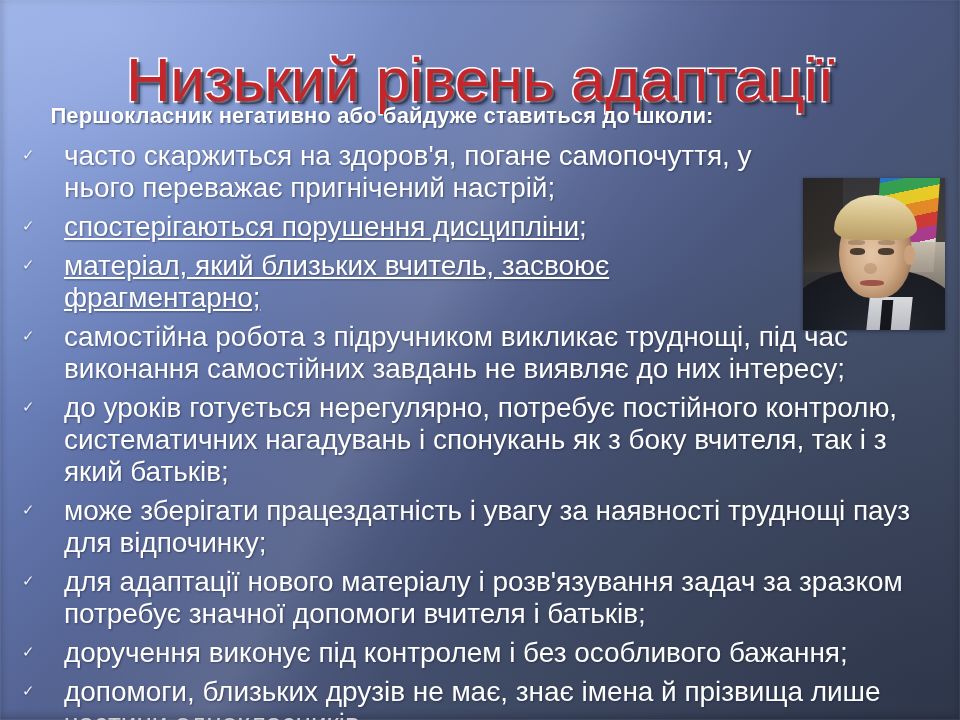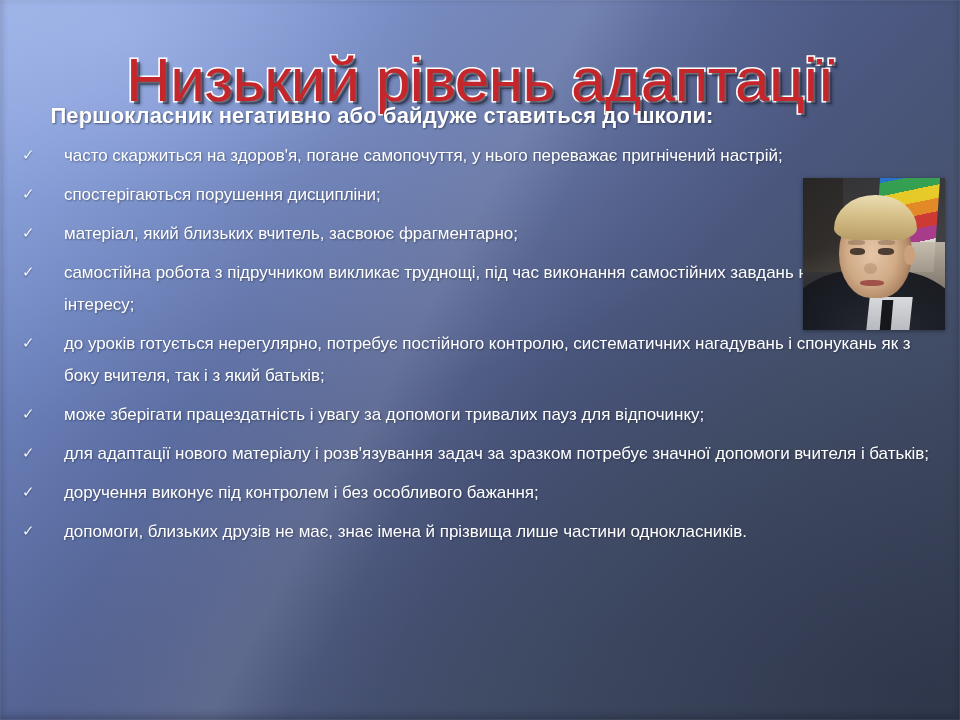--- a/index.html
+++ b/index.html
@@ -101,28 +101,28 @@
     width: 26px;
     font-size: 15px;
     line-height: 30px;
     color: #ffffff;
     text-align: left;
     opacity: 0.92;
     text-shadow: 0 1px 2px rgba(20,26,44,0.5);
   }
   .btext {
     flex: 1 1 auto;
-    font-size: 17px;
+    font-size: 28px;
     line-height: 32px;
     color: #ffffff;
     text-shadow: 1px 1px 2px rgba(20,26,44,0.45);
     letter-spacing: -0.05px;
     padding-left: 16px;
   }
-  .btext.narrow { padding-right: 190px; }
+  .btext.narrow { padding-right: 190px; text-decoration: underline; }
   .btext.narrow2 { padding-right: 150px; }
 
   
   #photo {
     position: absolute;
     left: 803px;
     top: 178px;
     width: 142px;
     height: 152px;
     overflow: hidden;
@@ -309,21 +309,21 @@
       <span class="btext">самостійна робота з підручником викликає труднощі, під час виконання самостійних завдань не виявляє до них інтересу;</span>
     </div>
 
     <div class="bullet-row">
       <span class="check">✓</span>
       <span class="btext">до уроків готується нерегулярно, потребує постійного контролю, систематичних нагадувань і спонукань як з боку вчителя, так і з який батьків;</span>
     </div>
 
     <div class="bullet-row">
       <span class="check">✓</span>
-      <span class="btext">може зберігати працездатність і увагу за допомоги тривалих пауз для відпочинку;</span>
+      <span class="btext">може зберігати працездатність і увагу за наявності труднощі пауз для відпочинку;</span>
     </div>
 
     <div class="bullet-row">
       <span class="check">✓</span>
       <span class="btext">для адаптації нового матеріалу і розв'язування задач за зразком потребує значної допомоги вчителя і батьків;</span>
     </div>
 
     <div class="bullet-row">
       <span class="check">✓</span>
       <span class="btext">доручення виконує під контролем і без особливого бажання;</span>

